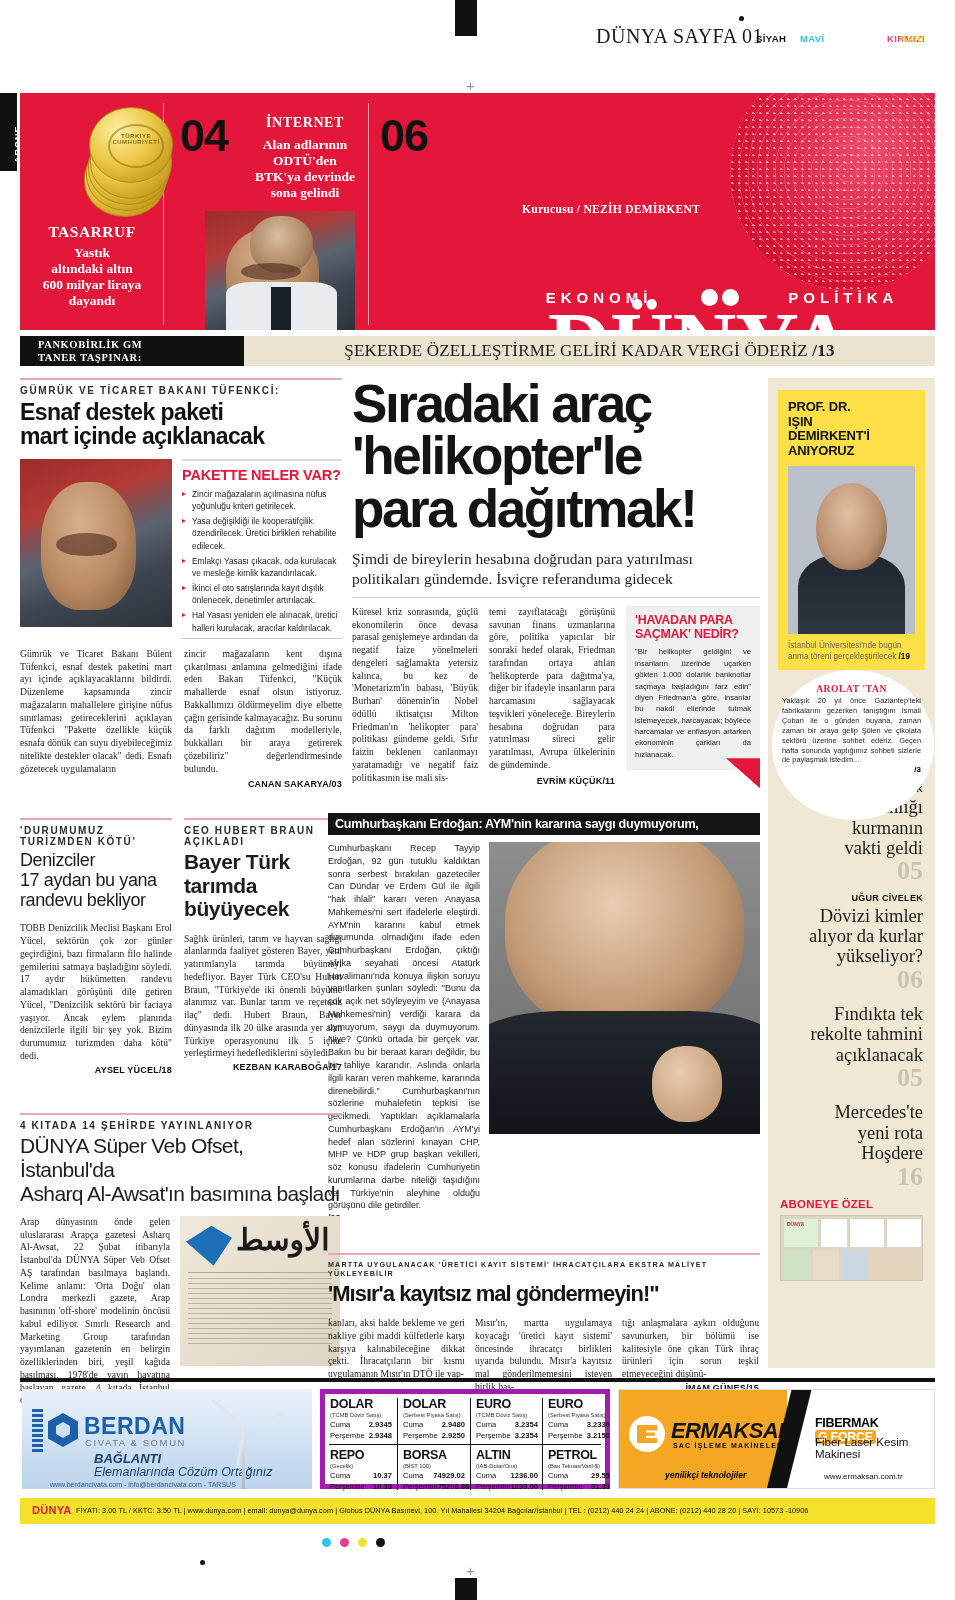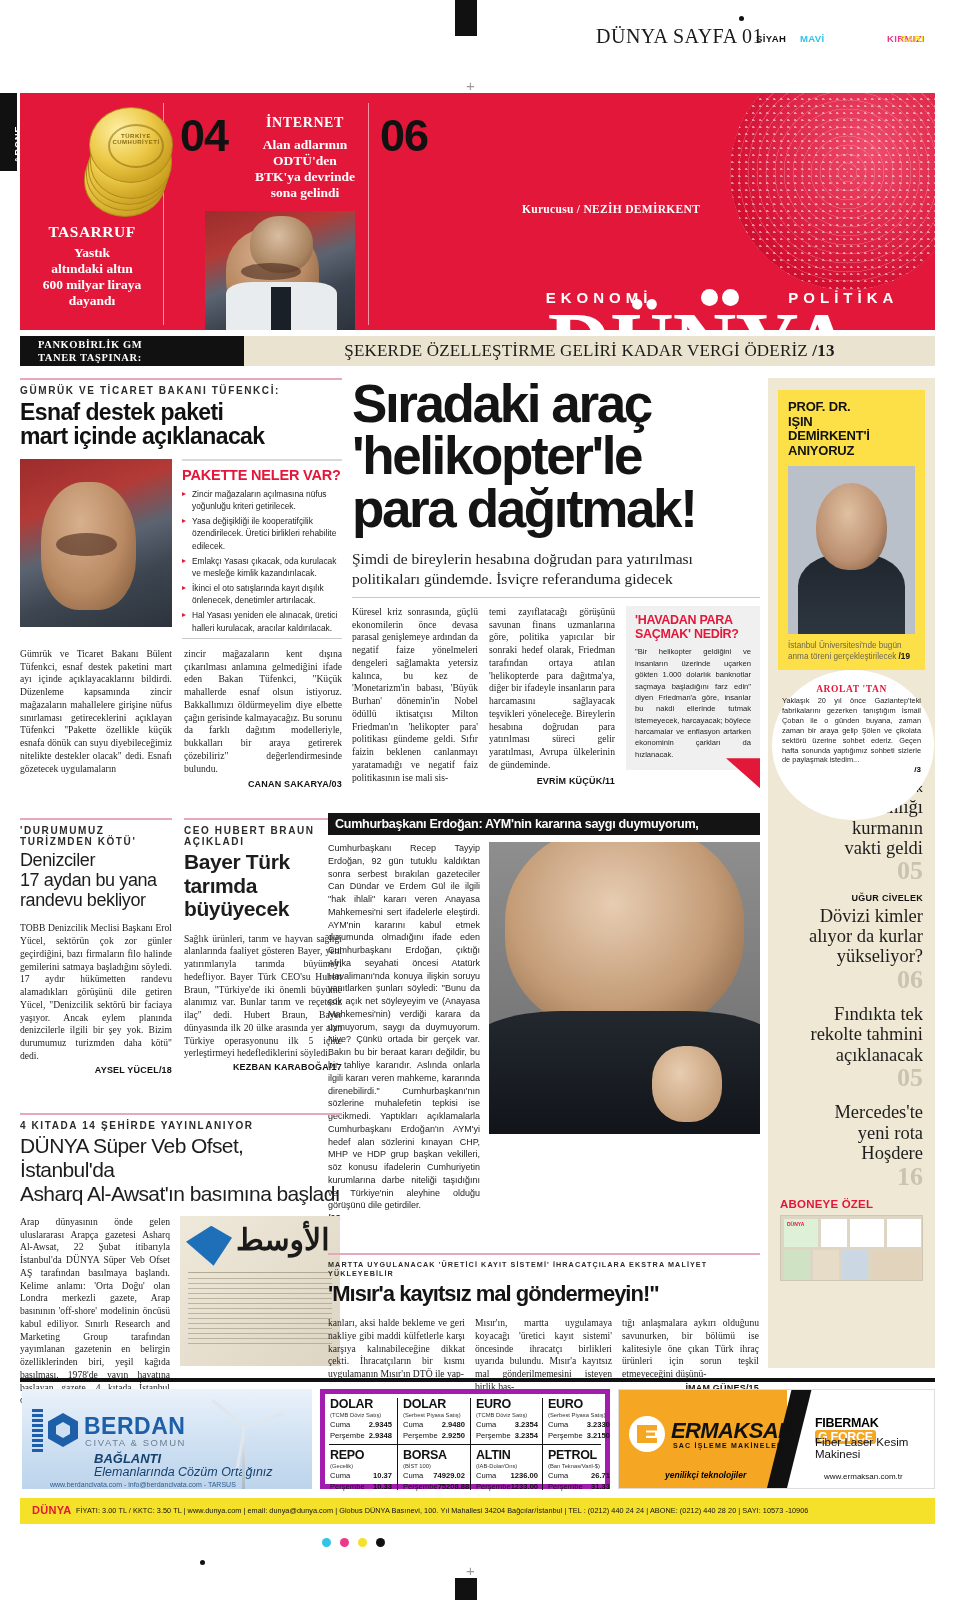--- a/index.html
+++ b/index.html
@@ -639,21 +639,21 @@
       <div class="row">
           <span>Perşembe</span>
           <b>1233.00</b>
         </div>
     </div>
     <div class="cell" style="left:218px;top:52px;width:72px;">
       <div class="lbl">PETROL</div>
       <div class="sublbl">(Ban Teknas/Varil-$)</div>
       <div class="row">
           <span>Cuma</span>
-          <b>26.71</b>
+          <b>29.55</b>
         </div>
       <div class="row">
           <span>Perşembe</span>
           <b>31.33</b>
         </div>
     </div>
   </div>
 
   <div class="ad-ermaksan">
     <div class="erm-left"></div>

